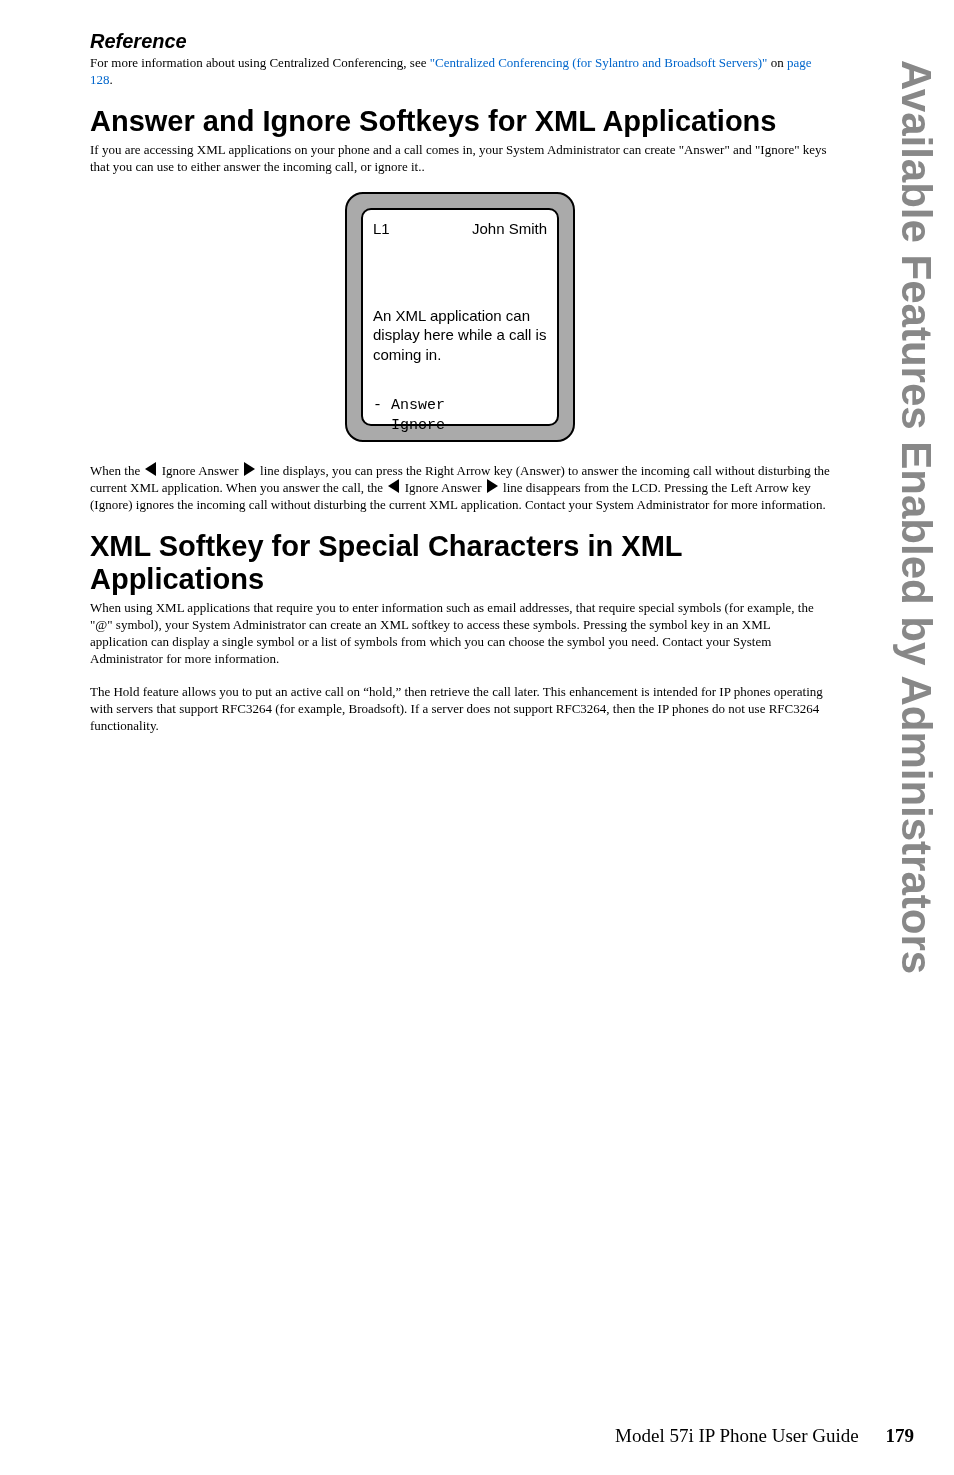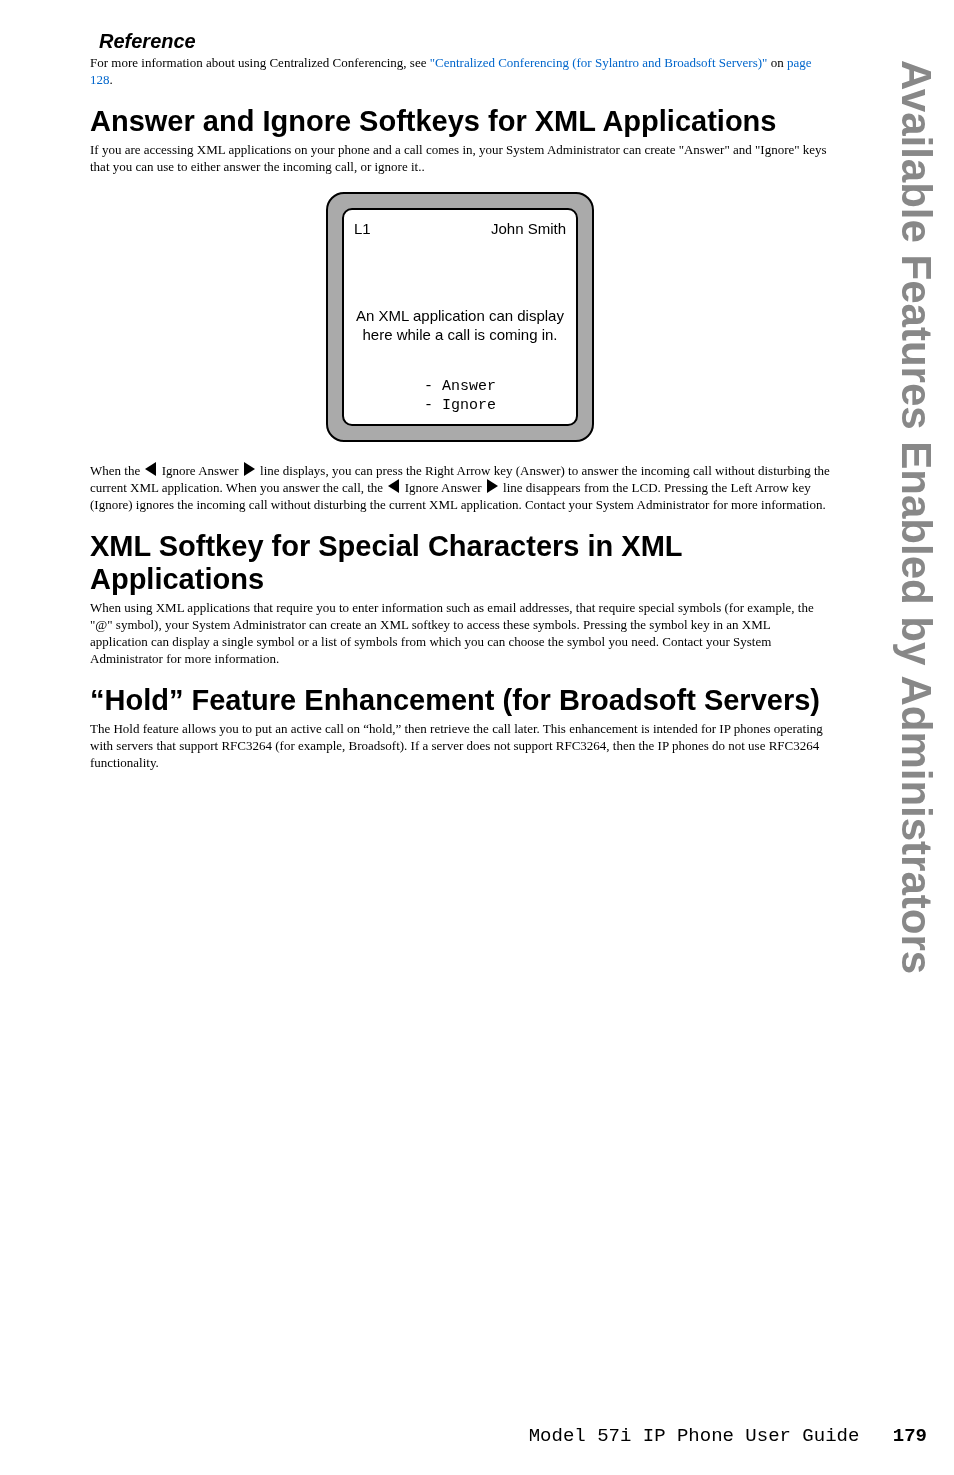--- a/index.html
+++ b/index.html
@@ -11,43 +11,41 @@
       position: relative;
       padding: 30px 40px 30px 90px;
     }
     .content { max-width: 740px; }
     .reference-heading {
       font-style: italic;
       font-weight: bold;
       font-size: 20px;
       font-family: Arial, sans-serif;
       margin-bottom: 2px;
-      margin-left: 9px;
     }
     .body-text {
       font-size: 13px;
       line-height: 1.3;
       color: #000;
       margin-bottom: 16px;
     }
     .link-text { color: #0066cc; }
     .section-heading {
       font-family: Liberation Sans, sans-serif;
       font-weight: bold;
       font-size: 29px;
       margin-top: 9px;
       margin-bottom: 4px;
     }
     .bold { font-weight: normal; }
     .phone-screen {
-      width: 268px;
+      width: 230px;
       height: 250px;
       margin: 10px auto 20px auto;
       position: relative;
-      text-align: center;
     }
     .phone-outer {
       width: 100%;
       height: 100%;
       border: 2px solid #000;
       border-radius: 18px;
       background: #aaa;
       padding: 14px;
     }
     .phone-inner {
@@ -99,23 +97,23 @@
       text-orientation: mixed;
       font-family: Arial, sans-serif;
       font-size: 42px;
       font-weight: bold;
       color: #888;
       letter-spacing: 0px;
     }
     .footer {
       position: absolute;
       bottom: 28px;
-      right: 27px;
+      right: 40px;
       font-size: 19px;
-      font-family: Liberation Mono, monospace;
+      font-family: Liberation Serif, serif;
     }
     .footer .pagenum {
       font-weight: bold;
       margin-left: 22px;
     }
   </style>
 </head>
 <body>
 
 <div class="content">
@@ -146,21 +144,20 @@
     </div>
   </div>
 
   <p class="body-text">
     <span>When the </span><span class="triangle-left"></span><span> Ignore Answer </span><span class="triangle-right"></span><span> line displays, you can press the </span><span class="bold">Right Arrow</span><span> key (Answer) to answer the incoming call without disturbing the current XML application. When you answer the call, the </span><span class="triangle-left"></span><span> Ignore Answer </span><span class="triangle-right"></span><span> line disappears from the LCD. Pressing the </span><span class="bold">Left Arrow</span><span> key (Ignore) ignores the incoming call without disturbing the current XML application. Contact your System Administrator for more information.</span>
   </p>
 
   <div class="section-heading">XML Softkey for Special Characters in XML Applications</div>
   <p class="body-text">When using XML applications that require you to enter information such as email addresses, that require special symbols (for example, the "@" symbol), your System Administrator can create an XML softkey to access these symbols. Pressing the symbol key in an XML application can display a single symbol or a list of symbols from which you can choose the symbol you need. Contact your System Administrator for more information.</p>
 
-  <div class="section-heading">“Hold” Feature Enhancement (for Broadsoft Servers)</div>
   <p class="body-text">The Hold feature allows you to put an active call on “hold,” then retrieve the call later. This enhancement is intended for IP phones operating with servers that support RFC3264 (for example, Broadsoft). If a server does not support RFC3264, then the IP phones do not use RFC3264 functionality.</p>
 
 </div>
 
 <div class="side-tab">Available Features Enabled by Administrators</div>
 
 <div class="footer">
   <span>Model 57i IP Phone User Guide</span>
   <span class="pagenum">179</span>
 </div>

